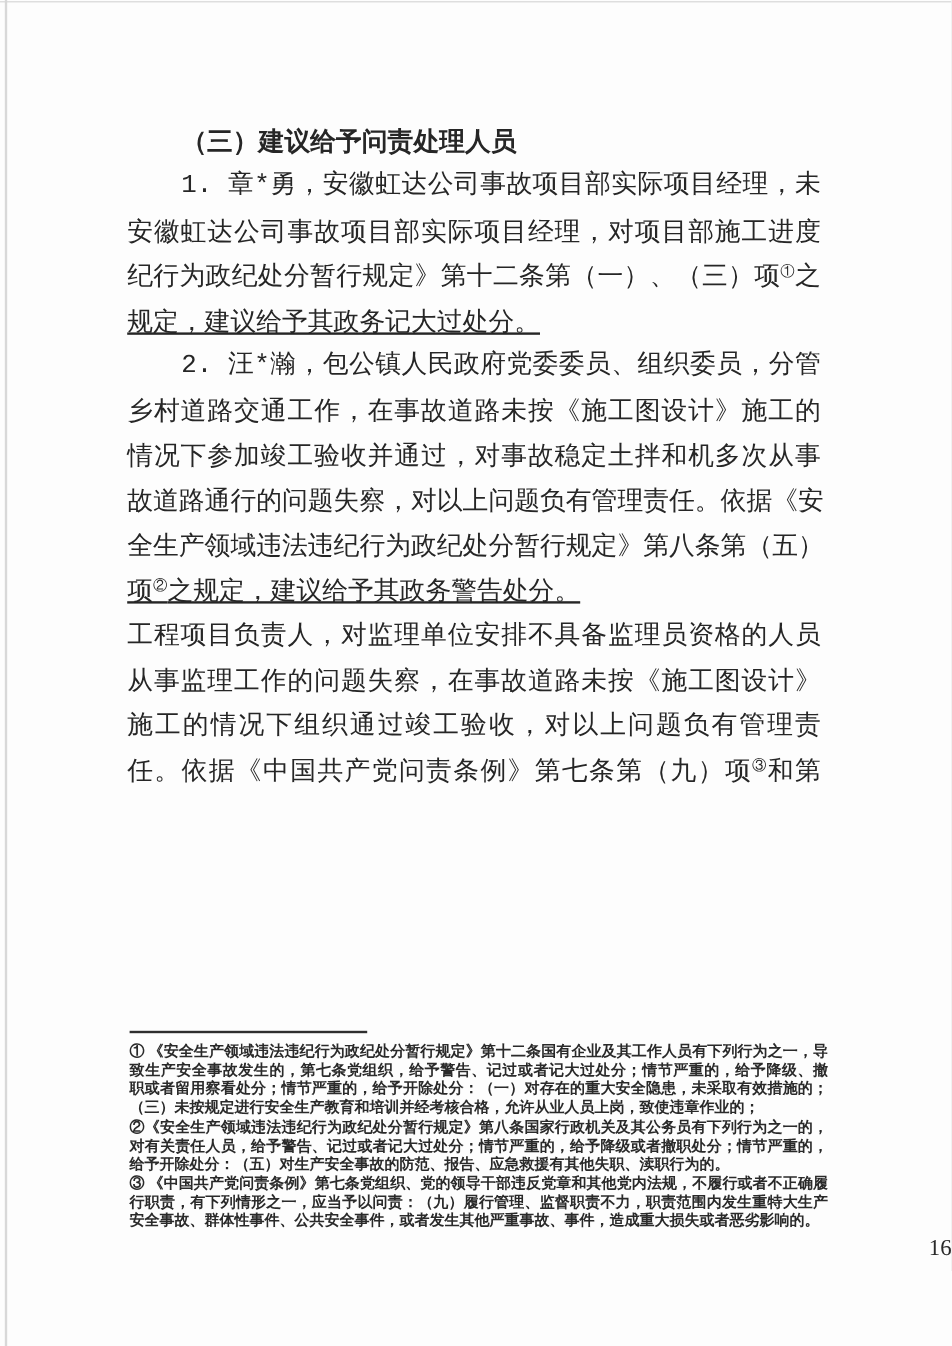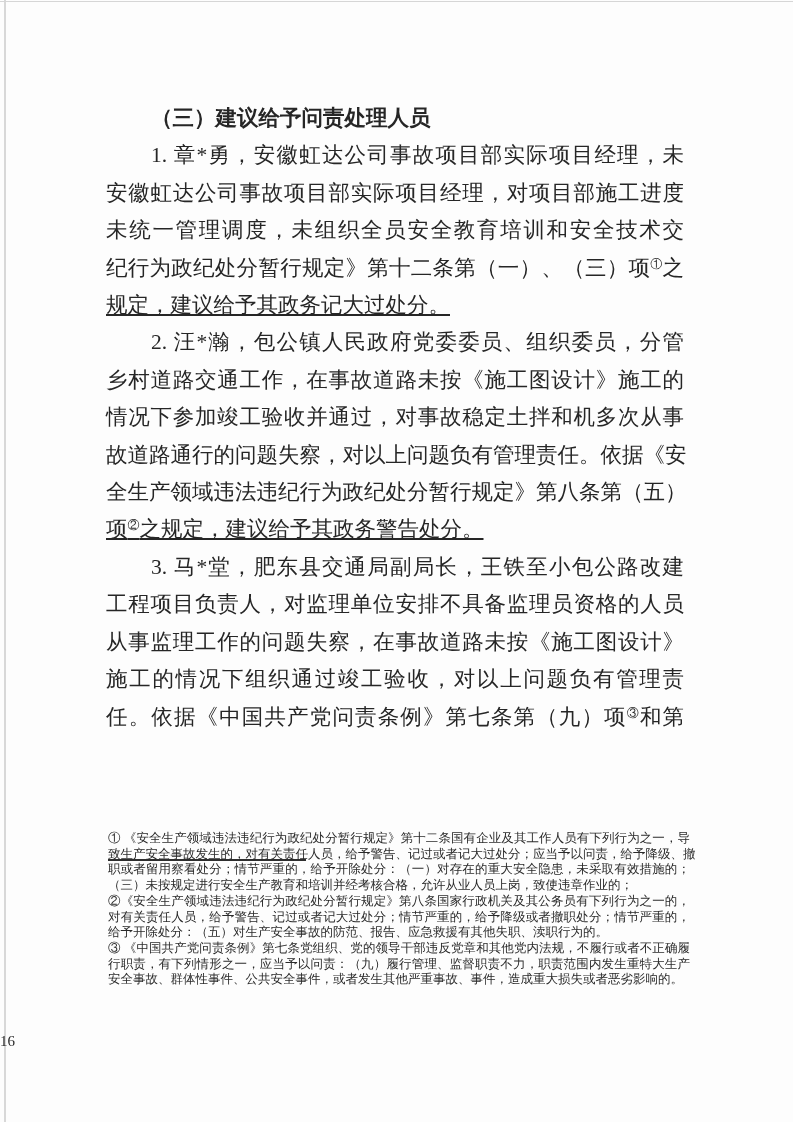--- a/index.html
+++ b/index.html
@@ -26,83 +26,81 @@
   }
   .heading {
     font-size: 21.5px; line-height: 37.4px; padding-left: 45px;
     font-weight: 600; white-space: nowrap;
   }
   .body-line {
     font-size: 21.5px; line-height: 37.4px;
     text-align: justify; text-align-last: justify;
     white-space: nowrap;
   }
-  .body-line.indent { padding-left: 45px; }
+  .body-line.indent { padding-left: 45px; font-family: Liberation Mono, monospace; }
   .body-line.para-end { text-align-last: left; text-decoration: underline; }
   sup.fn-ref {
     font-size: 12px; line-height: 0; vertical-align: 7px;
   }
   .fn-sep {
     position: absolute; left: 108px; top: 859px; width: 198px;
     border-top: 2px solid #2e2e2e; height: 0;
   }
   .footnotes {
-    position: absolute; left: 108px; top: 831px; width: 582px;
+    position: absolute; left: 108px; top: 869px; width: 582px; font-weight: bold;
   }
   .fn-line {
     font-size: 12.5px; line-height: 15.7px;
     text-align: justify; text-align-last: justify;
     white-space: nowrap; color: #2a2a2a;
   }
   .fn-line.para-end { text-align-last: left; }
   .page-number {
     position: absolute; left: 0; top: 1031px; width: 100%;
-    text-align: left; font-size: 15px; line-height: 20px; color: #2a2a2a;
+    text-align: right; font-size: 19px; line-height: 20px; color: #2a2a2a;
   }
 </style>
 </head>
 <body>
 
 <div class="page">
   <div class="scan-edge-left"></div>
   <div class="scan-edge-top"></div>
 
   <div class="content">
     <div class="heading">（三）建议给予问责处理人员</div>
     <div id="paras">
         <div>
           <div class="body-line indent">1. 章*勇，安徽虹达公司事故项目部实际项目经理，未</div>
           <div class="body-line">安徽虹达公司事故项目部实际项目经理，对项目部施工进度</div>
-          <div class="body-line">未统一管理调度，未组织全员安全教育培训和安全技术交</div>
           <div class="body-line">纪行为政纪处分暂行规定》第十二条第（一）、（三）项<sup class="fn-ref">①</sup>之</div>
           <div class="body-line para-end">规定，建议给予其政务记大过处分。</div>
         </div>
         <div>
           <div class="body-line indent">2. 汪*瀚，包公镇人民政府党委委员、组织委员，分管</div>
           <div class="body-line">乡村道路交通工作，在事故道路未按《施工图设计》施工的</div>
           <div class="body-line">情况下参加竣工验收并通过，对事故稳定土拌和机多次从事</div>
           <div class="body-line">故道路通行的问题失察，对以上问题负有管理责任。依据《安</div>
           <div class="body-line">全生产领域违法违纪行为政纪处分暂行规定》第八条第（五）</div>
           <div class="body-line para-end">项<sup class="fn-ref">②</sup>之规定，建议给予其政务警告处分。</div>
         </div>
         <div>
-          <div class="body-line indent">3. 马*堂，肥东县交通局副局长，王铁至小包公路改建</div>
           <div class="body-line">工程项目负责人，对监理单位安排不具备监理员资格的人员</div>
           <div class="body-line">从事监理工作的问题失察，在事故道路未按《施工图设计》</div>
           <div class="body-line">施工的情况下组织通过竣工验收，对以上问题负有管理责</div>
           <div class="body-line">任。依据《中国共产党问责条例》第七条第（九）项<sup class="fn-ref">③</sup>和第</div>
         </div>
       </div>
   </div>
 
   <div class="fn-sep"></div>
   <div class="footnotes" id="footnotes">
       <div>
         <div class="fn-line">① 《安全生产领域违法违纪行为政纪处分暂行规定》第十二条国有企业及其工作人员有下列行为之一，导</div>
-        <div class="fn-line">致生产安全事故发生的，对有关责任人员，给予警告、记过或者记大过处分；应当予以问责，给予降级、撤</div>
+        <div class="fn-line">致生产安全事故发生的，第七条党组织，给予警告、记过或者记大过处分；情节严重的，给予降级、撤</div>
         <div class="fn-line">职或者留用察看处分；情节严重的，给予开除处分：（一）对存在的重大安全隐患，未采取有效措施的；</div>
         <div class="fn-line para-end">（三）未按规定进行安全生产教育和培训并经考核合格，允许从业人员上岗，致使违章作业的；</div>
       </div>
       <div>
         <div class="fn-line">②《安全生产领域违法违纪行为政纪处分暂行规定》第八条国家行政机关及其公务员有下列行为之一的，</div>
         <div class="fn-line">对有关责任人员，给予警告、记过或者记大过处分；情节严重的，给予降级或者撤职处分；情节严重的，</div>
         <div class="fn-line para-end">给予开除处分：（五）对生产安全事故的防范、报告、应急救援有其他失职、渎职行为的。</div>
       </div>
       <div>
         <div class="fn-line">③ 《中国共产党问责条例》第七条党组织、党的领导干部违反党章和其他党内法规，不履行或者不正确履</div>

